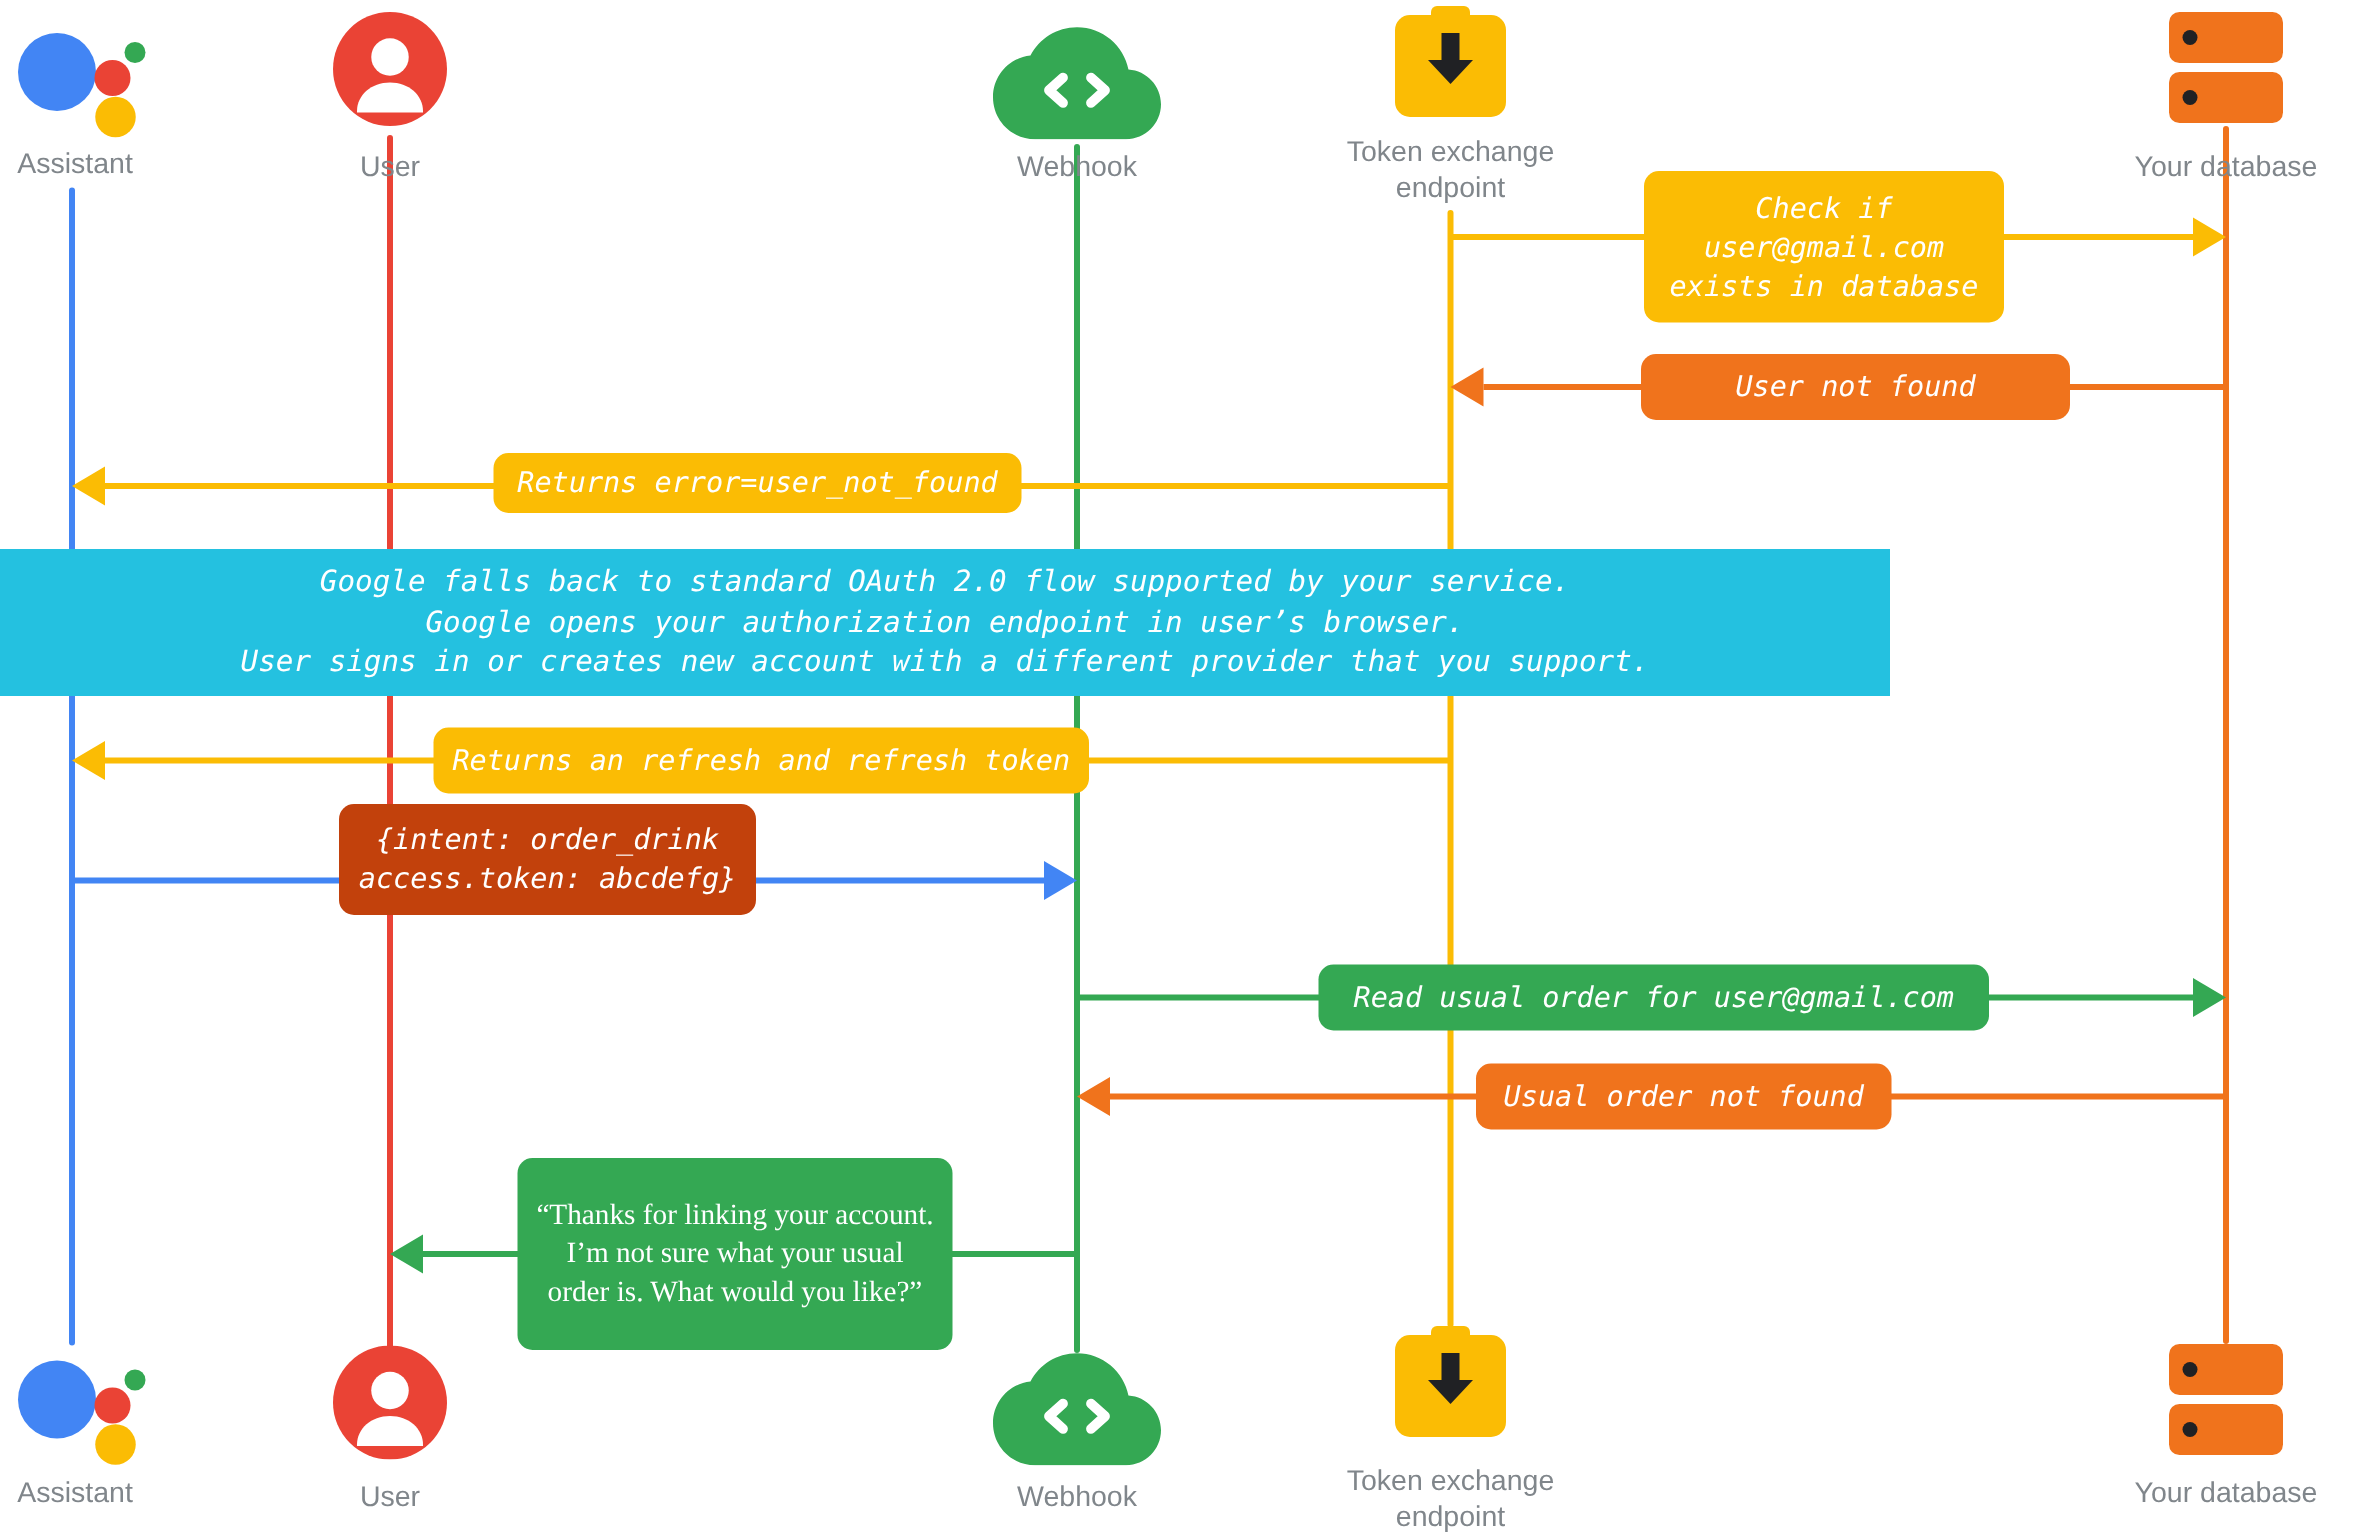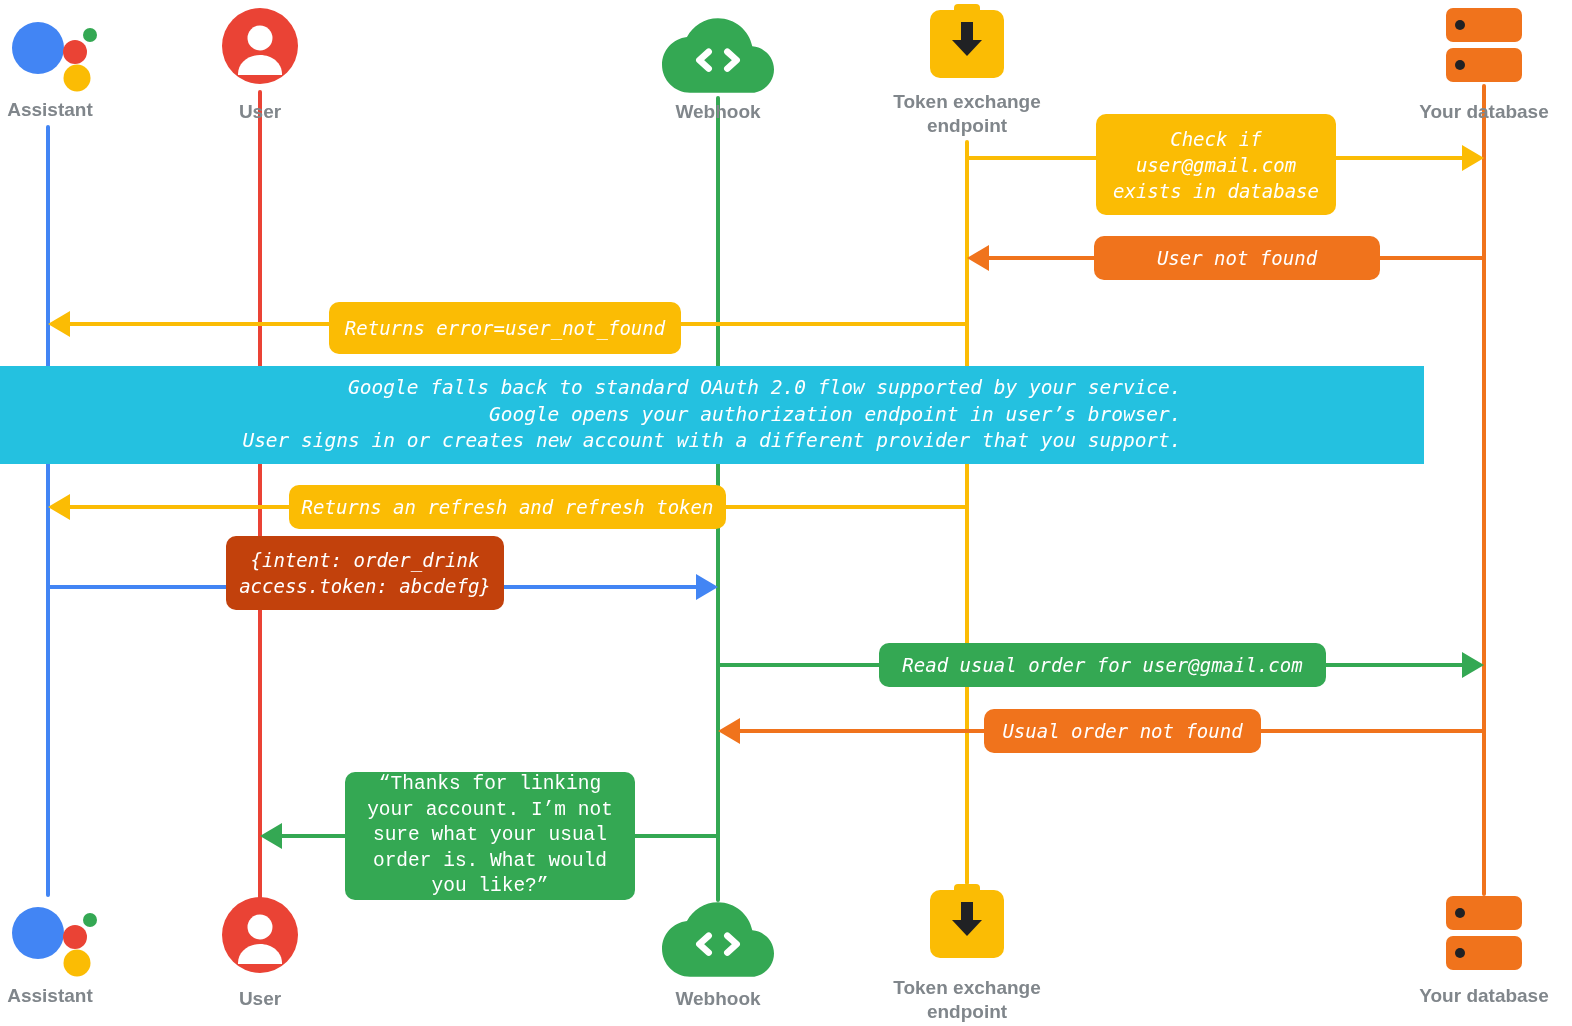--- a/index.html
+++ b/index.html
@@ -6,26 +6,26 @@
   .diagram{position:relative;width:1572px;height:1026px;background:#ffffff;overflow:hidden;
            font-family:"Liberation Sans",sans-serif;}
   .lifeline{position:absolute;width:4px;border-radius:2px;}
   .hline{position:absolute;height:4px;}
   .ahead{position:absolute;width:0;height:0;border-top:13px solid transparent;border-bottom:13px solid transparent;}
   .ahead-right{border-left:22px solid;}
   .ahead-left{border-right:22px solid;}
   .msg{position:absolute;border-radius:10px;display:flex;align-items:center;justify-content:center;
        text-align:center;color:#fff;font-family:"DejaVu Sans Mono",monospace;font-style:italic;
        font-size:19px;line-height:26px;white-space:pre-line;padding:16px 10px;box-sizing:border-box;}
-  .quote{font-family:Liberation Mono, monospace;font-style:normal;font-size:19.5px;line-height:25.5px;
+  .quote{font-family:Liberation Serif, serif;font-style:normal;font-size:19.5px;line-height:25.5px;
          white-space:normal;padding:0 12px;}
-  .banner{position:absolute;left:0;width:1424px;display:flex;align-items:center;justify-content:center;
-          text-align:right;color:#fff;font-family:"DejaVu Sans Mono",monospace;font-style:italic;
+  .banner{position:absolute;left:0;width:1260px;display:flex;align-items:center;justify-content:center;
+          text-align:center;color:#fff;font-family:"DejaVu Sans Mono",monospace;font-style:italic;
           font-size:19.5px;line-height:26.5px;white-space:pre-line;}
-  .actor-label{position:absolute;text-align:center;color:#80868B;font-weight:bold;font-size:19px;
+  .actor-label{position:absolute;text-align:center;color:#80868B;font-weight:normal;font-size:19px;
                line-height:24px;white-space:pre-line;}
   .icon{position:absolute;}
 </style>
 </head>
 <body>
 
 <div class="diagram">
 
   <div class="lifeline" style="left:46px;top:125px;height:772px;background:#4285F4"></div>
   <div class="lifeline" style="left:258px;top:90px;height:810px;background:#EA4335"></div>
@@ -60,21 +60,21 @@
   <div class="banner" style="top:366px;height:98px;background:#24C1E0">Google falls back to standard OAuth 2.0 flow supported by your service.
 Google opens your authorization endpoint in user’s browser.
 User signs in or creates new account with a different provider that you support.</div>
 
   <div class="msg" style="left:1096px;top:114px;width:240px;height:101px;background:#FBBC04">Check if
 user@gmail.com
 exists in database</div>
 
   <div class="msg" style="left:1094px;top:236px;width:286px;height:44px;background:#F0731C">User not found</div>
 
-  <div class="msg" style="left:329px;top:302px;width:352px;height:52px;background:#FBBC04">Returns error=user_not_found</div>
+  <div class="msg" style="left:329px;top:302px;width:352px;height:40px;background:#FBBC04">Returns error=user_not_found</div>
 
   <div class="msg" style="left:289px;top:485px;width:437px;height:44px;background:#FBBC04">Returns an refresh and refresh token</div>
 
   <div class="msg" style="left:226px;top:536px;width:278px;height:74px;background:#c2410c">{intent: order_drink
 access.token: abcdefg}</div>
 
   <div class="msg" style="left:984px;top:709px;width:277px;height:44px;background:#F0731C">Usual order not found</div>
 
   <div class="msg" style="left:879px;top:643px;width:447px;height:44px;background:#34A853">Read usual order for user@gmail.com</div>
 

